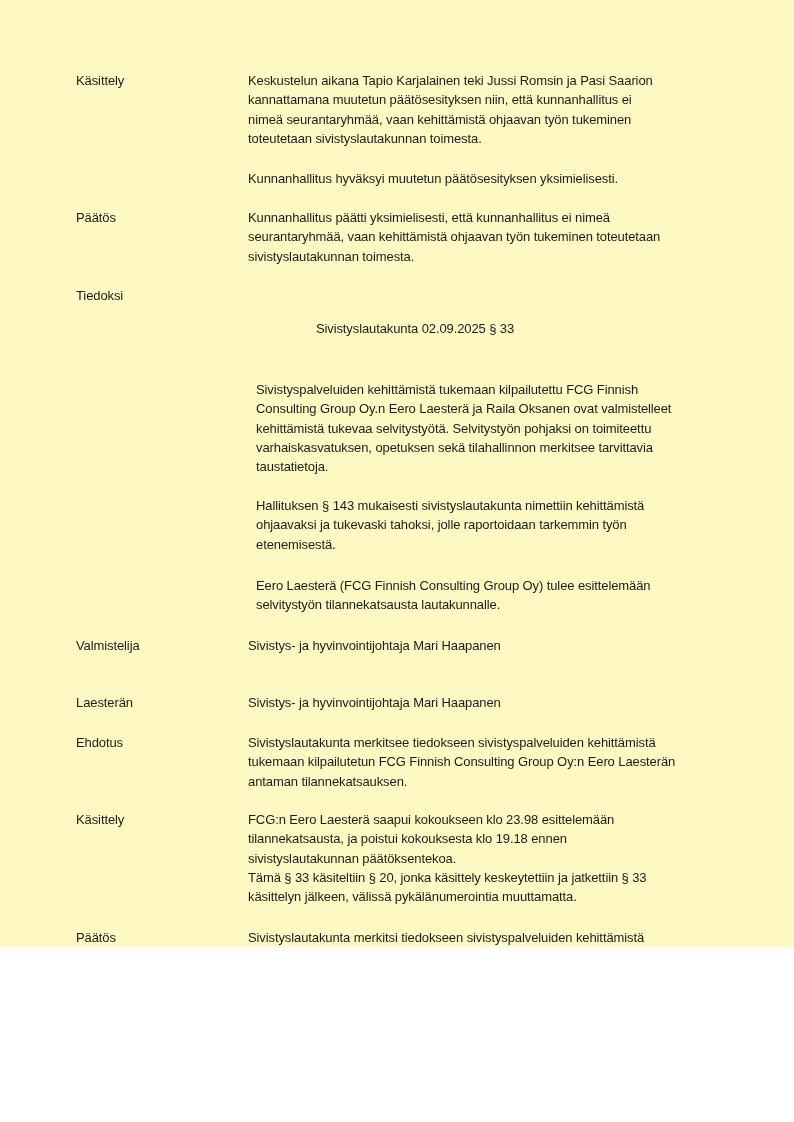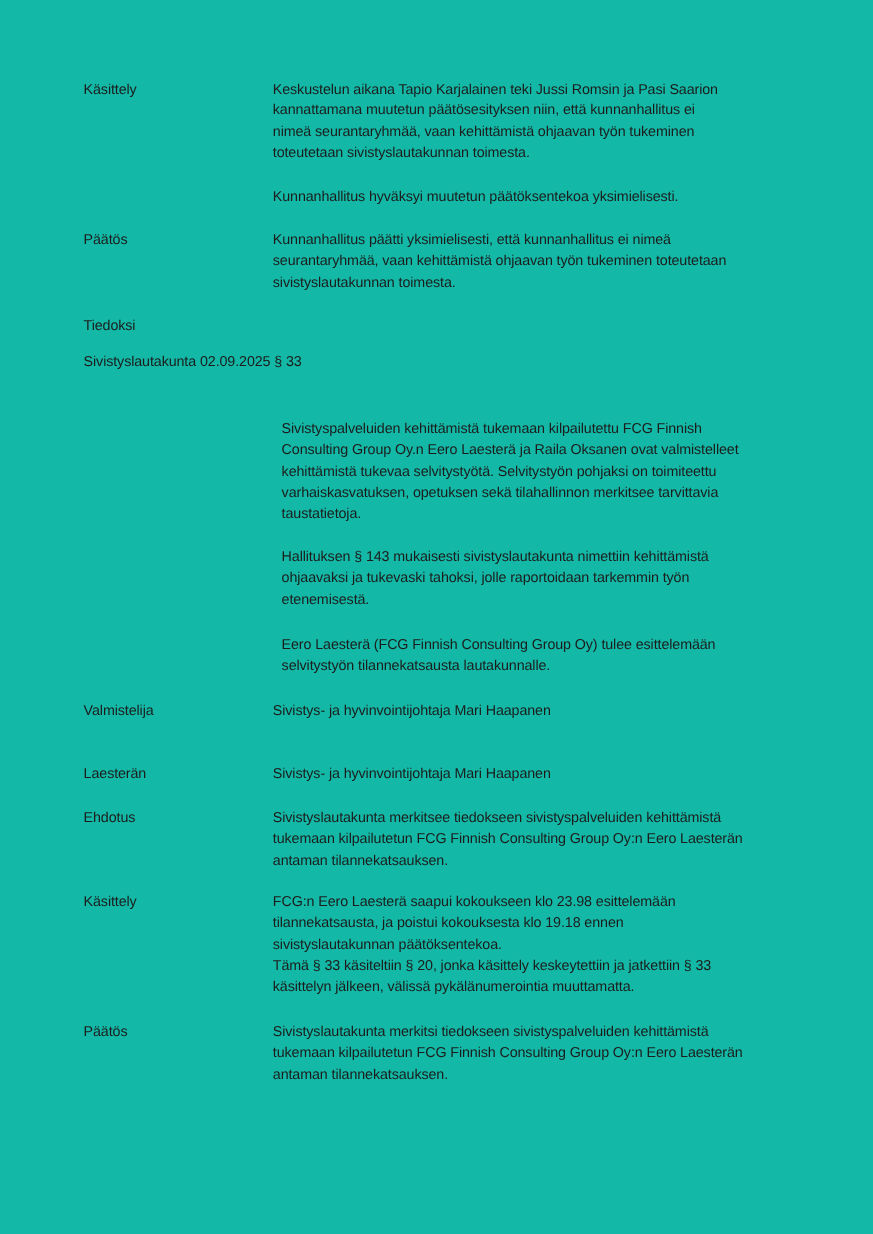--- a/index.html
+++ b/index.html
@@ -4,22 +4,22 @@
 <title>Pöytäkirja</title>
 <style>
   html, body {
     margin: 0;
     padding: 0;
     background: #ffffff;
   }
   .page {
     position: relative;
     width: 794px;
-    height: 1122px;
-    background: #14b8a6;
+    height: 947px;
+    background: #fef9c3;
     font-family: "Liberation Sans", sans-serif;
     font-size: 13px;
     line-height: 19.3px;
     color: #1c1c1c;
     letter-spacing: -0.1px;
     overflow: hidden;
   }
   .block {
     position: absolute;
     left: 0;
@@ -37,36 +37,37 @@
     white-space: pre-line;
   }
   .body.indented {
     left: 256px;
   }
   .fullline {
     position: absolute;
     left: 76px;
     right: 40px;
     white-space: pre-line;
+    text-align: center;
   }
 </style>
 </head>
 <body>
 
 <div class="page">
 
   <div class="block" style="top:71px">
     <div class="label">Käsittely</div>
     <div class="body">Keskustelun aikana Tapio Karjalainen teki Jussi Romsin ja Pasi Saarion
 kannattamana muutetun päätösesityksen niin, että kunnanhallitus ei
 nimeä seurantaryhmää, vaan kehittämistä ohjaavan työn tukeminen
 toteutetaan sivistyslautakunnan toimesta.</div>
   </div>
   <div class="block" style="top:169px">
-    <div class="body">Kunnanhallitus hyväksyi muutetun päätöksentekoa yksimielisesti.</div>
+    <div class="body">Kunnanhallitus hyväksyi muutetun päätösesityksen yksimielisesti.</div>
   </div>
 
   <div class="block" style="top:208px">
     <div class="label">Päätös</div>
     <div class="body">Kunnanhallitus päätti yksimielisesti, että kunnanhallitus ei nimeä
 seurantaryhmää, vaan kehittämistä ohjaavan työn tukeminen toteutetaan
 sivistyslautakunnan toimesta.</div>
   </div>
 
   <div class="block" style="top:286px">

